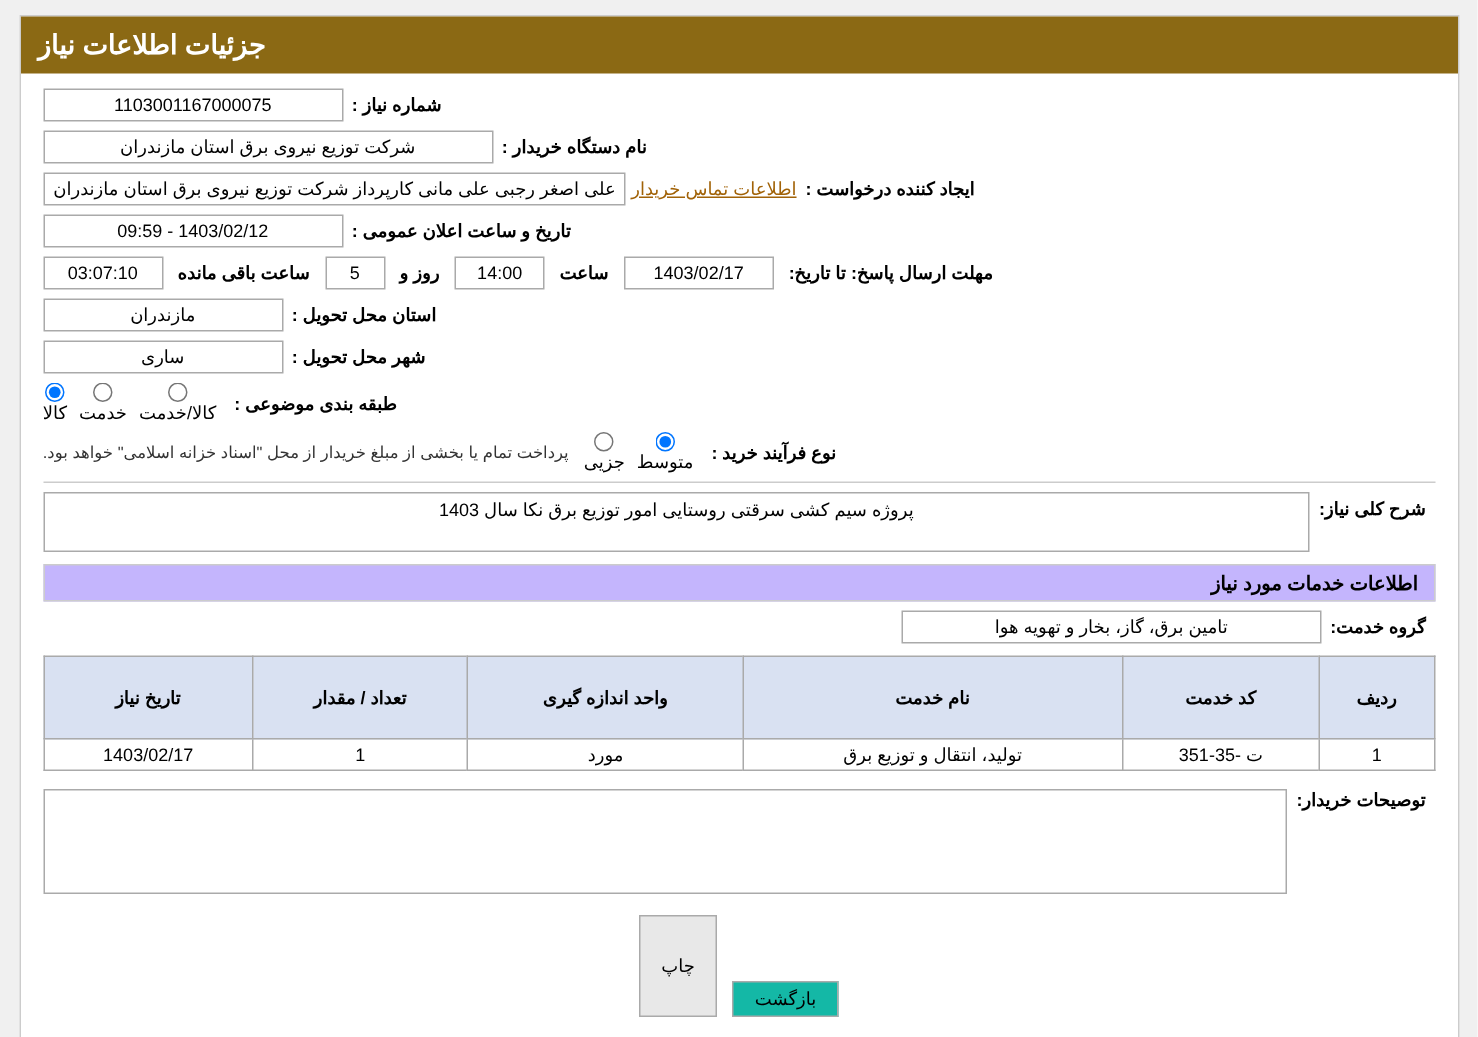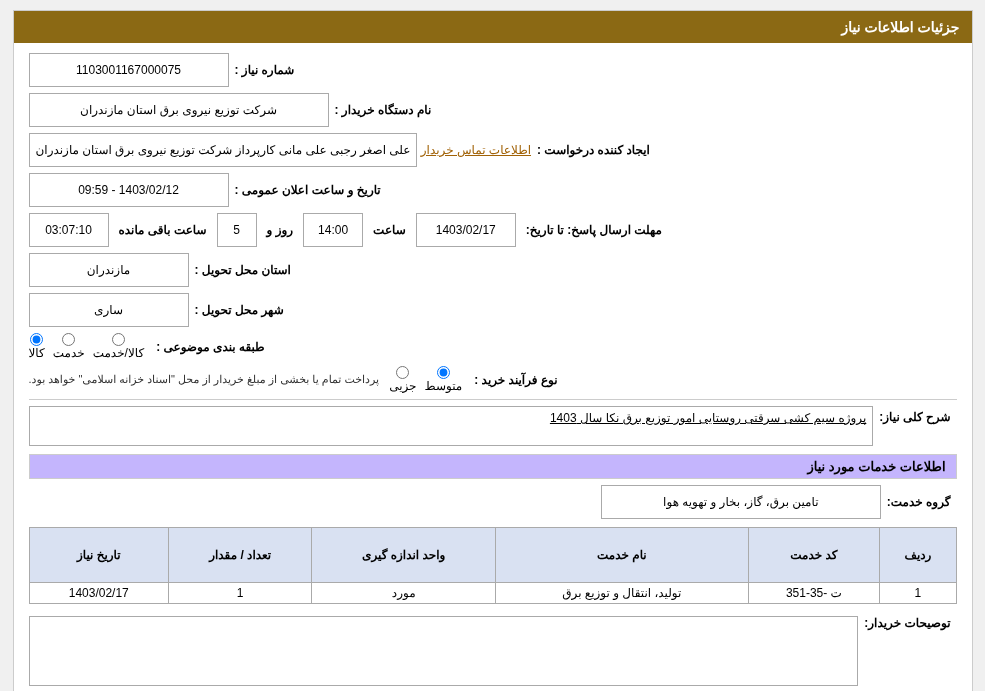--- a/index.html
+++ b/index.html
@@ -15,23 +15,23 @@
       padding: 10px;
     }
     .page-container {
       width: 960px;
       background: #fff;
       border: 1px solid #ccc;
     }
     .header-bar {
       background: #8B6914;
       color: #fff;
-      text-align: right;
+      text-align: left;
       padding: 8px 12px;
-      font-size: 14px;
+      font-size: 18px;
       font-weight: bold;
     }
     .content {
       padding: 10px 15px;
     }
     .info-row {
       display: flex;
       align-items: center;
       margin-bottom: 6px;
       justify-content: flex-end;
@@ -42,21 +42,21 @@
       white-space: nowrap;
       margin-right: 6px;
       margin-left: 6px;
     }
     .value-box {
       border: 1px solid #aaa;
       background: #fff;
       padding: 2px 6px;
       min-width: 80px;
       text-align: center;
-      height: 34px;
+      height: 22px;
       display: inline-flex;
       align-items: center;
       justify-content: center;
     }
     .value-box-wide {
       min-width: 200px;
     }
     .value-box-wider {
       min-width: 300px;
     }
@@ -161,22 +161,21 @@
     .notice-text {
       font-size: 11px;
       color: #333;
     }
     .shrah-box {
       border: 1px solid #aaa;
       padding: 4px 6px;
       min-height: 40px;
       width: 100%;
       background: #fff;
-      text-align: right;
-      text-decoration: underline;
+      text-align: center;
     }
     .group-service-row {
       display: flex;
       align-items: center;
       margin-bottom: 6px;
     }
     .divider {
       border-top: 1px solid #ccc;
       margin: 6px 0;
     }

